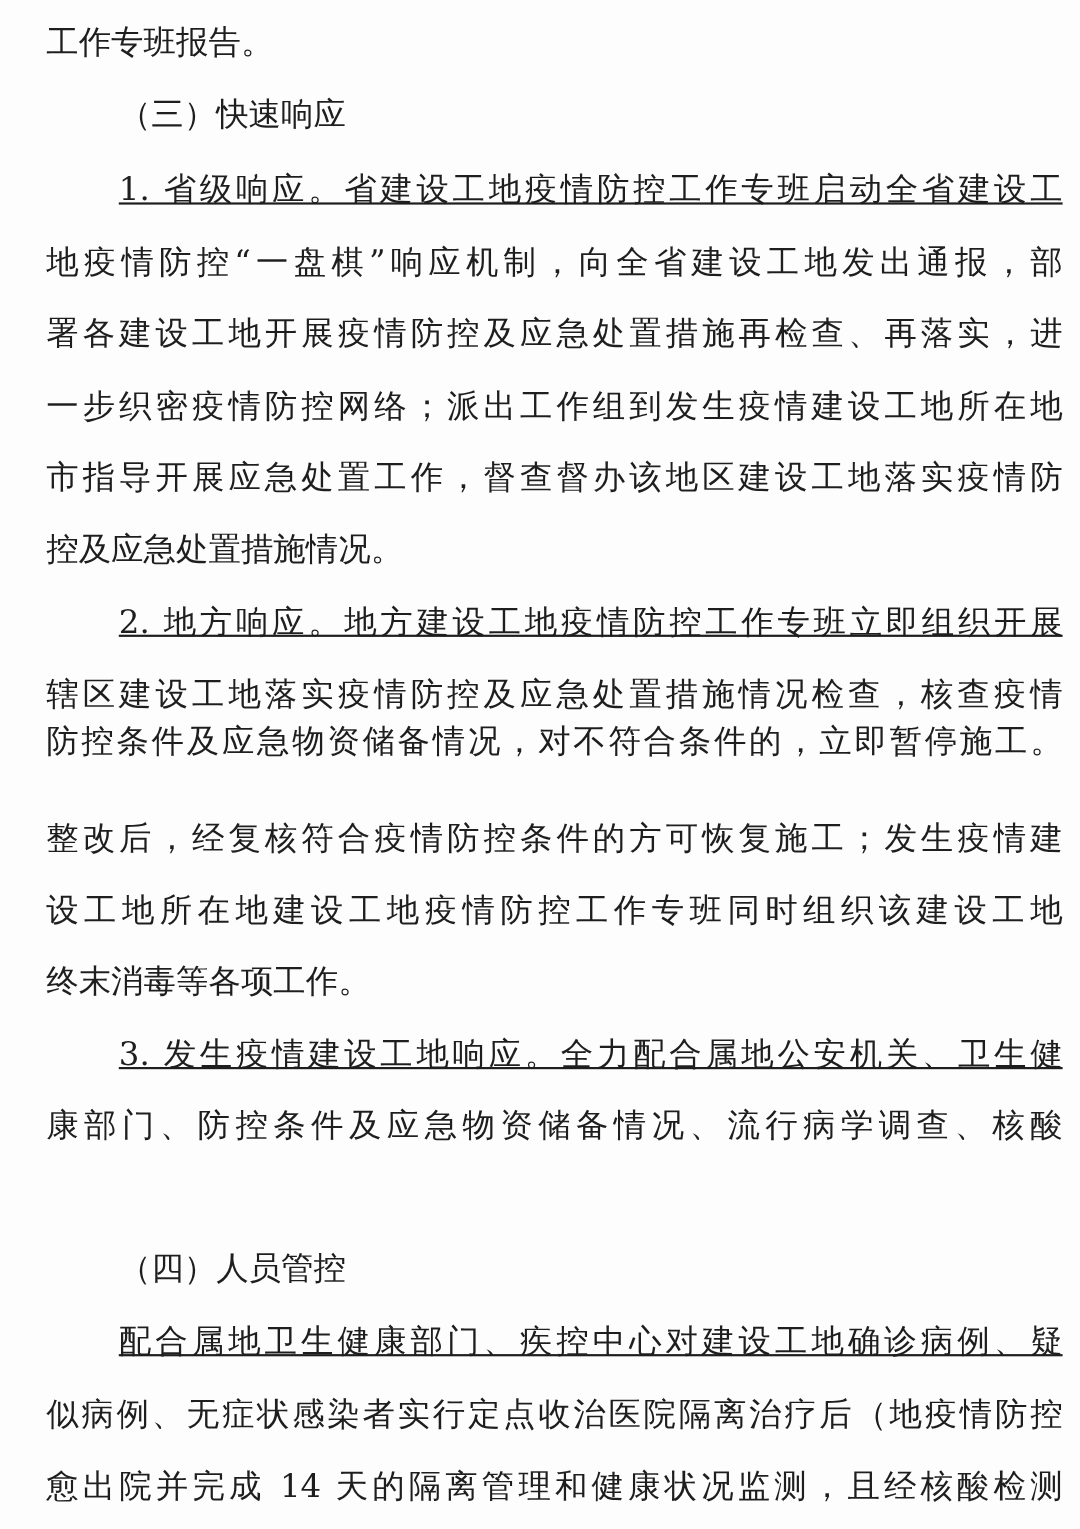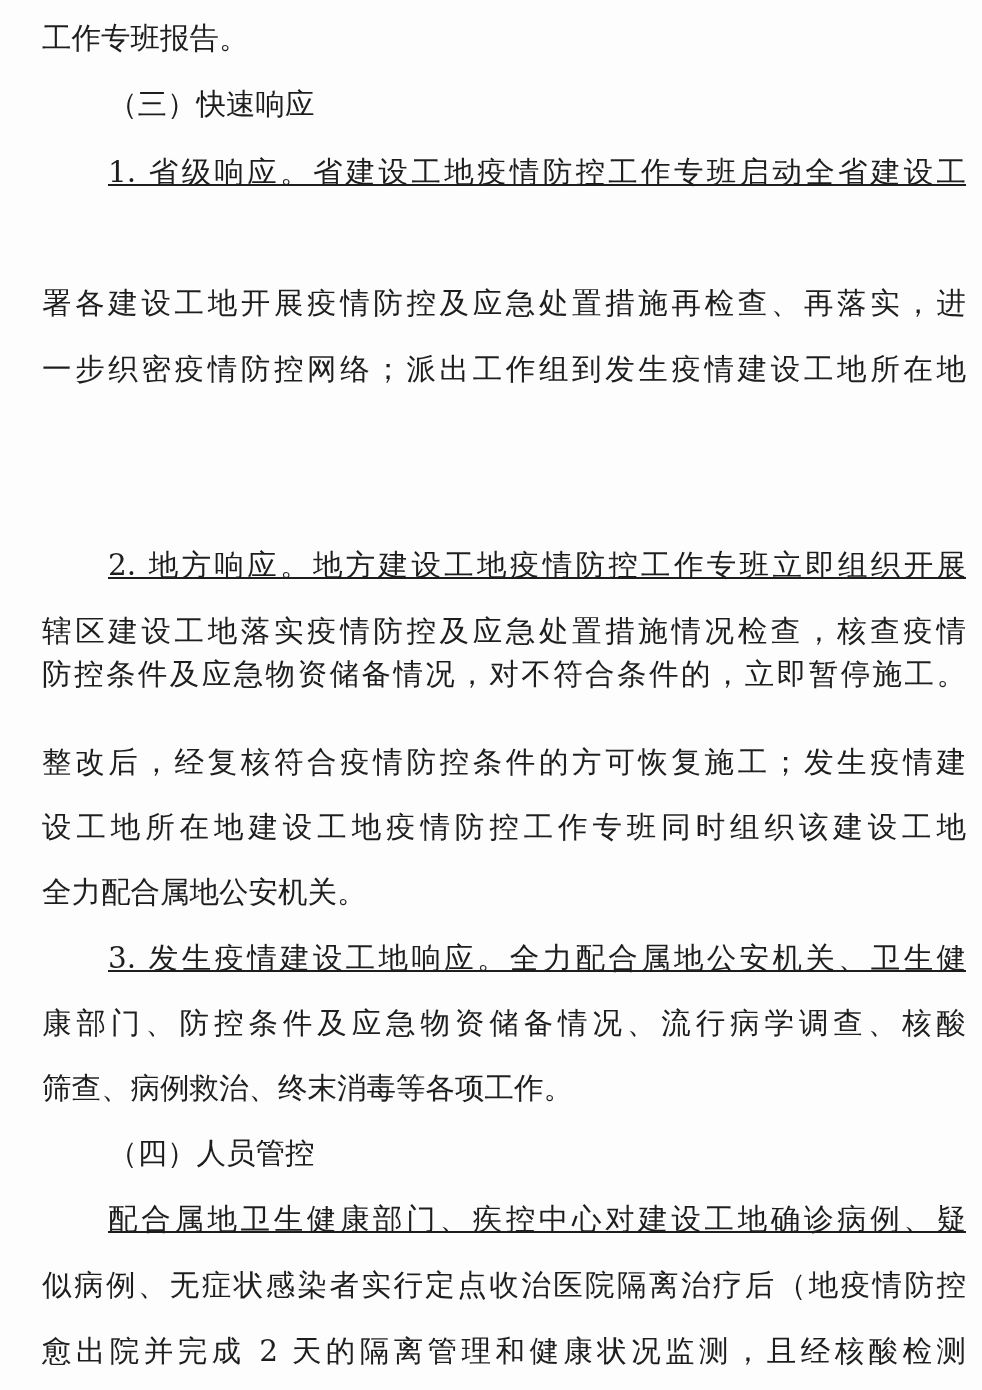--- a/index.html
+++ b/index.html
@@ -26,28 +26,30 @@
   .line.indent { left: 108px; width: 858px; text-decoration: underline; }
   .line.heading { left: 108px; width: auto; text-align-last: left; }
 </style>
 </head>
 <body>
 
 <div class="page">
   <div class="line last" style="top:16px">工作专班报告。</div>
   <div class="line heading" style="top:82px">（三）快速响应</div>
   <div class="line indent" style="top:150px">1. 省级响应。省建设工地疫情防控工作专班启动全省建设工</div>
+  <div class="line" style="top:216px">地疫情防控“一盘棋”响应机制，向全省建设工地发出通报，部</div>
   <div class="line" style="top:281px">署各建设工地开展疫情防控及应急处置措施再检查、再落实，进</div>
   <div class="line" style="top:347px">一步织密疫情防控网络；派出工作组到发生疫情建设工地所在地</div>
+  <div class="line" style="top:412px">市指导开展应急处置工作，督查督办该地区建设工地落实疫情防</div>
+  <div class="line last" style="top:477px">控及应急处置措施情况。</div>
   <div class="line indent" style="top:543px">2. 地方响应。地方建设工地疫情防控工作专班立即组织开展</div>
   <div class="line" style="top:609px">辖区建设工地落实疫情防控及应急处置措施情况检查，核查疫情</div>
   <div class="line" style="top:652px">防控条件及应急物资储备情况，对不符合条件的，立即暂停施工。</div>
   <div class="line" style="top:740px">整改后，经复核符合疫情防控条件的方可恢复施工；发生疫情建</div>
   <div class="line" style="top:805px">设工地所在地建设工地疫情防控工作专班同时组织该建设工地</div>
-  <div class="line last" style="top:870px">全力配合属地公安机关。</div>
+  <div class="line last" style="top:870px">终末消毒等各项工作。</div>
   <div class="line indent" style="top:936px">3. 发生疫情建设工地响应。全力配合属地公安机关、卫生健</div>
   <div class="line" style="top:1001px">康部门、防控条件及应急物资储备情况、流行病学调查、核酸</div>
-  <div class="line last" style="top:1066px">筛查、病例救治、终末消毒等各项工作。</div>
   <div class="line heading" style="top:1131px">（四）人员管控</div>
   <div class="line indent" style="top:1197px">配合属地卫生健康部门、疾控中心对建设工地确诊病例、疑</div>
   <div class="line" style="top:1263px">似病例、无症状感染者实行定点收治医院隔离治疗后（地疫情防控</div>
-  <div class="line" style="top:1329px">愈出院并完成 2 天的隔离管理和健康状况监测，且经核酸检测</div>
+  <div class="line" style="top:1329px">愈出院并完成 14 天的隔离管理和健康状况监测，且经核酸检测</div>
 </div>
 
 </body></html>

